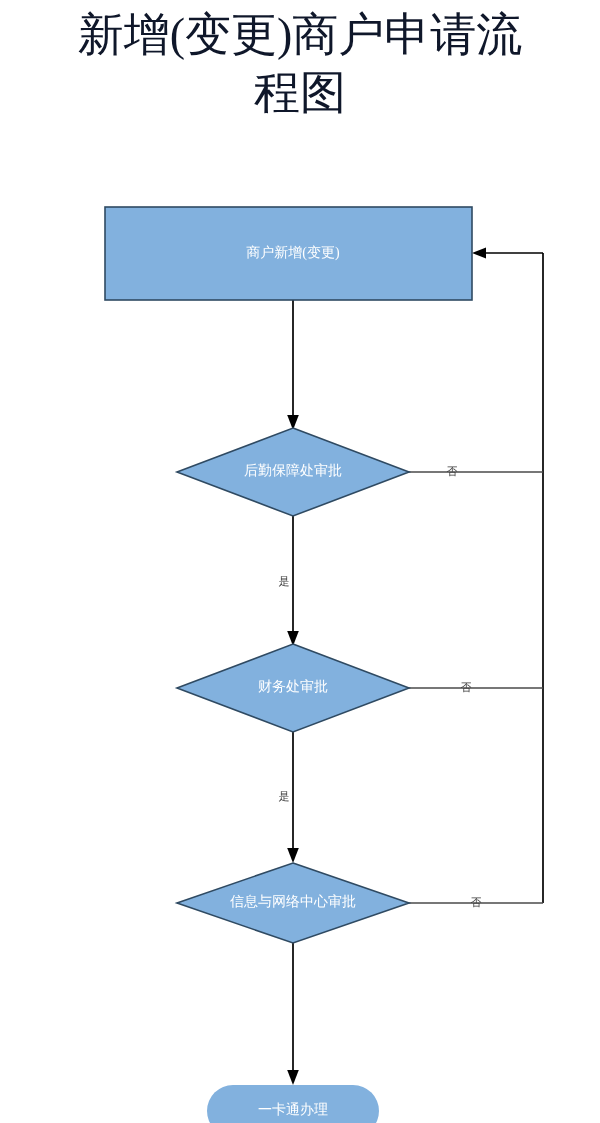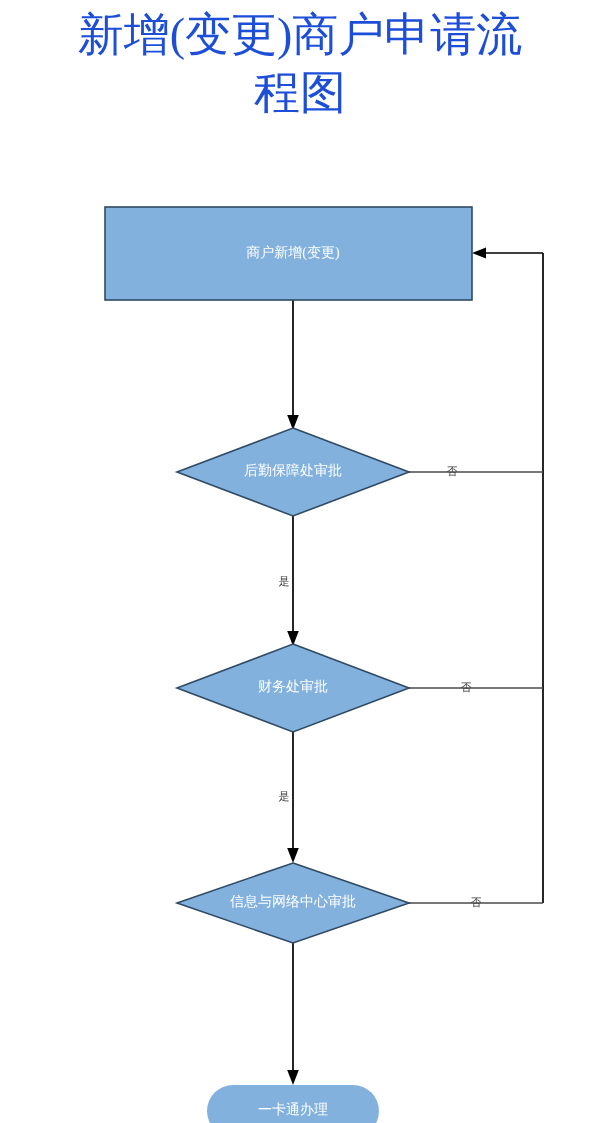--- a/index.html
+++ b/index.html
@@ -22,21 +22,21 @@
   }
   .title {
     position: absolute;
     left: 0;
     top: 6px;
     width: 600px;
     text-align: center;
     font-family: "Liberation Serif", "DejaVu Serif", serif;
     font-size: 46px;
     line-height: 58px;
-    color: #1d4ed8;
+    color: #0f172a;
     letter-spacing: 0px;
     white-space: pre-line;
   }
   svg.canvas {
     position: absolute;
     left: 0;
     top: 0;
     width: 600px;
     height: 1123px;
     overflow: visible;

